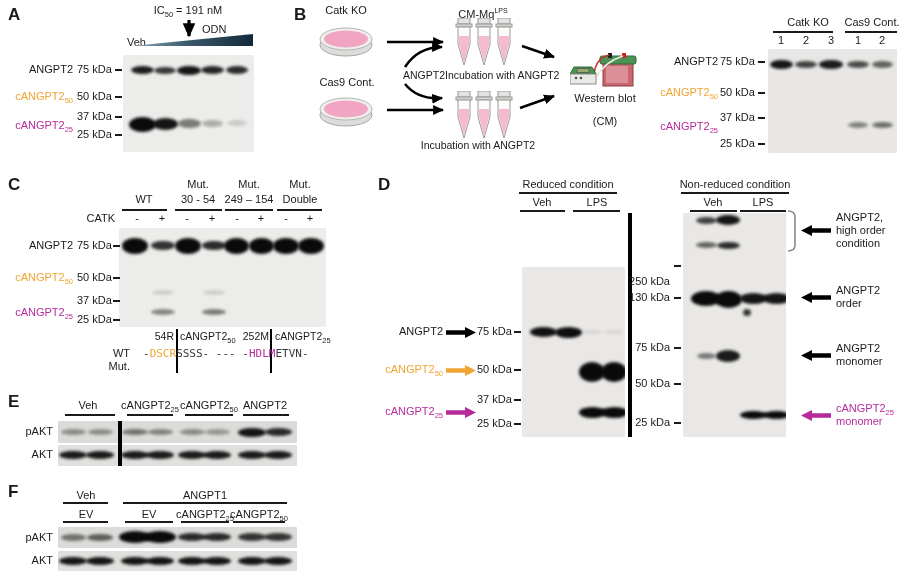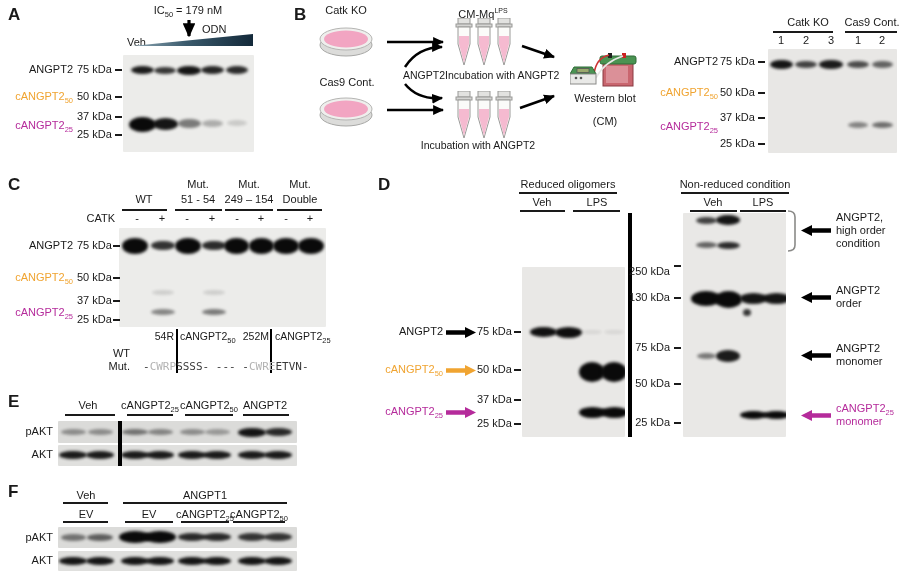--- a/index.html
+++ b/index.html
@@ -36,21 +36,21 @@
       </marker>
       <linearGradient id="wg" x1="0" y1="0" x2="1" y2="0">
         <stop offset="0" stop-color="#8FA8B5"></stop>
           <stop offset="0.45" stop-color="#3A5A6C"></stop>
           <stop offset="1" stop-color="#13293A"></stop>
       </linearGradient>
     </defs>
   </svg>
 
   <div class="pl" style="left:8px;top:6px">A</div>
-  <div class="t ctr" style="left:188px;top:4px"><span>IC</span><sub>50</sub><span> = 179 nM</span></div>
+  <div class="t ctr" style="left:188px;top:4px"><span>IC</span><sub>50</sub><span> = 191 nM</span></div>
   <svg class="abs" style="left:182px;top:19px" width="14" height="22">
     <line x1="7" y1="1" x2="7" y2="17" stroke="#000" stroke-width="3.2" marker-end="url(#ah)"></line>
   </svg>
   <div class="t" style="left:202px;top:23px">ODN</div>
   <div class="t" style="left:127px;top:36px">Veh</div>
   <svg class="abs" style="left:132px;top:33px" width="121" height="15">
     <polygon points="0,13 121,13 121,1" fill="url(#wg)"></polygon>
   </svg>
   <div class="blot" style="left:123px;top:55px;width:131px;height:97px;background:#ECECEA">
       <div class="band" style="left: 7.5px; top: 11px; width: 23px; height: 8px; opacity: 0.92;"></div>
@@ -195,21 +195,21 @@
   <div class="tick" style="left:758px;top:92px"></div>
   <div class="t ra" style="left:720px;top:111px;width:34px">37 kDa</div>
   <div class="tick" style="left:758px;top:117px"></div>
   <div class="t ra magenta" style="left:650px;top:120px;width:68px"><span>cANGPT2</span><sub>25</sub></div>
   <div class="t ra" style="left:720px;top:137px;width:34px">25 kDa</div>
   <div class="tick" style="left:758px;top:143px"></div>
 
   <div class="pl" style="left:8px;top:176px">C</div>
   <div class="t ctr" style="left:144px;top:193px">WT</div>
   <div class="t ctr" style="left:198px;top:178px">Mut.</div>
-  <div class="t ctr" style="left:198px;top:193px">51 - 54</div>
+  <div class="t ctr" style="left:198px;top:193px">30 - 54</div>
   <div class="t ctr" style="left:249px;top:178px">Mut.</div>
   <div class="t ctr" style="left:249px;top:193px">249 – 154</div>
   <div class="t ctr" style="left:300px;top:178px">Mut.</div>
   <div class="t ctr" style="left:300px;top:193px">Double</div>
   <div class="rule" style="left:122px;top:209px;width:45px"></div>
   <div class="rule" style="left:175px;top:209px;width:47px"></div>
   <div class="rule" style="left:225px;top:209px;width:48px"></div>
   <div class="rule" style="left:277px;top:209px;width:45px"></div>
   <div class="t ra" style="left:75px;top:212px;width:40px">CATK</div>
   <div class="t ctr" style="left:137px;top:212px">-</div>
@@ -246,26 +246,26 @@
   <div class="t ra" style="left:77px;top:313px;width:34px">25 kDa</div>
   <div class="tick" style="left:113px;top:319px"></div>
 
   <div class="t sm ra" style="left:145px;top:330px;width:29px">54R</div>
   <div class="t sm" style="left:180px;top:330px"><span>cANGPT2</span><sub>50</sub></div>
   <div class="t sm ra" style="left:235px;top:330px;width:34px">252M</div>
   <div class="t sm" style="left:275px;top:330px"><span>cANGPT2</span><sub>25</sub></div>
   <div class="abs" style="left:176px;top:329px;width:1.5px;height:44px;background:#000"></div>
   <div class="abs" style="left:270px;top:329px;width:1.5px;height:44px;background:#000"></div>
   <div class="t ra" style="left:100px;top:347px;width:30px">WT</div>
+  <div class="seq" style="left:143px;top:347px"><span>-</span><span class="orange">DSCR</span><span>SSSS- --- -</span><span class="magenta">HDLM</span><span>ETVN-</span></div>
   <div class="t ra" style="left:100px;top:360px;width:30px">Mut.</div>
-  <div class="seq" style="left:143px;top:360px"><span>-</span><span class="grayseq">CWRP</span><span>SSSS- --- -</span><span class="grayseq">CWRE</span><span>ETVN-</span></div>
 
   <div class="pl" style="left:378px;top:176px">D</div>
 
-  <div class="t ctr" style="left:568px;top:178px">Reduced oligomers</div>
+  <div class="t ctr" style="left:568px;top:178px">Reduced condition</div>
   <div class="rule" style="left:519px;top:192px;width:98px"></div>
   <div class="t ctr" style="left:542px;top:196px">Veh</div>
   <div class="rule" style="left:520px;top:210px;width:45px"></div>
   <div class="t ctr" style="left:597px;top:196px">LPS</div>
   <div class="rule" style="left:573px;top:210px;width:47px"></div>
   <div class="blot" style="left:522px;top:267px;width:103px;height:170px;background:#E9E8E6">
       <div class="band" style="left: 7.5px; top: 60px; width: 27px; height: 10px; opacity: 0.97;"></div>
       <div class="band" style="left: 32.5px; top: 59.5px; width: 27px; height: 11px; opacity: 0.98;"></div>
       <div class="band" style="left: 60px; top: 63px; width: 20px; height: 4px; opacity: 0.08;"></div>
       <div class="band" style="left: 82px; top: 63px; width: 20px; height: 4px; opacity: 0.08;"></div>
@@ -313,21 +313,21 @@
       <div class="band" style="left: 8px; top: 77.5px; width: 30px; height: 15px; opacity: 1;"></div>
       <div class="band" style="left: 31.5px; top: 77.5px; width: 27px; height: 17px; opacity: 1;"></div>
       <div class="band" style="left: 56.5px; top: 79.5px; width: 27px; height: 11px; opacity: 0.95;"></div>
       <div class="band" style="left: 79.5px; top: 79.5px; width: 27px; height: 11px; opacity: 0.95;"></div>
       <div class="band" style="left: 60px; top: 95.5px; width: 8px; height: 7px; opacity: 0.8;"></div>
       <div class="band" style="left: 13.5px; top: 140px; width: 19px; height: 6px; opacity: 0.5;"></div>
       <div class="band" style="left: 33px; top: 137px; width: 24px; height: 12px; opacity: 0.92;"></div>
       <div class="band" style="left: 56.5px; top: 198px; width: 27px; height: 8px; opacity: 1;"></div>
       <div class="band" style="left: 79.5px; top: 198px; width: 27px; height: 8px; opacity: 1;"></div>
     </div>
-  <div class="t ra" style="left:628px;top:265px;width:42px">250 kDa</div>
+  <div class="t ra" style="left:628px;top:275px;width:42px">250 kDa</div>
   <div class="tick" style="left:674px;top:265px"></div>
   <div class="t ra" style="left:628px;top:291px;width:42px">130 kDa</div>
   <div class="tick" style="left:674px;top:297px"></div>
   <div class="t ra" style="left:628px;top:341px;width:42px">75 kDa</div>
   <div class="tick" style="left:674px;top:347px"></div>
   <div class="t ra" style="left:628px;top:377px;width:42px">50 kDa</div>
   <div class="tick" style="left:674px;top:383px"></div>
   <div class="t ra" style="left:628px;top:416px;width:42px">25 kDa</div>
   <div class="tick" style="left:674px;top:422px"></div>
 

